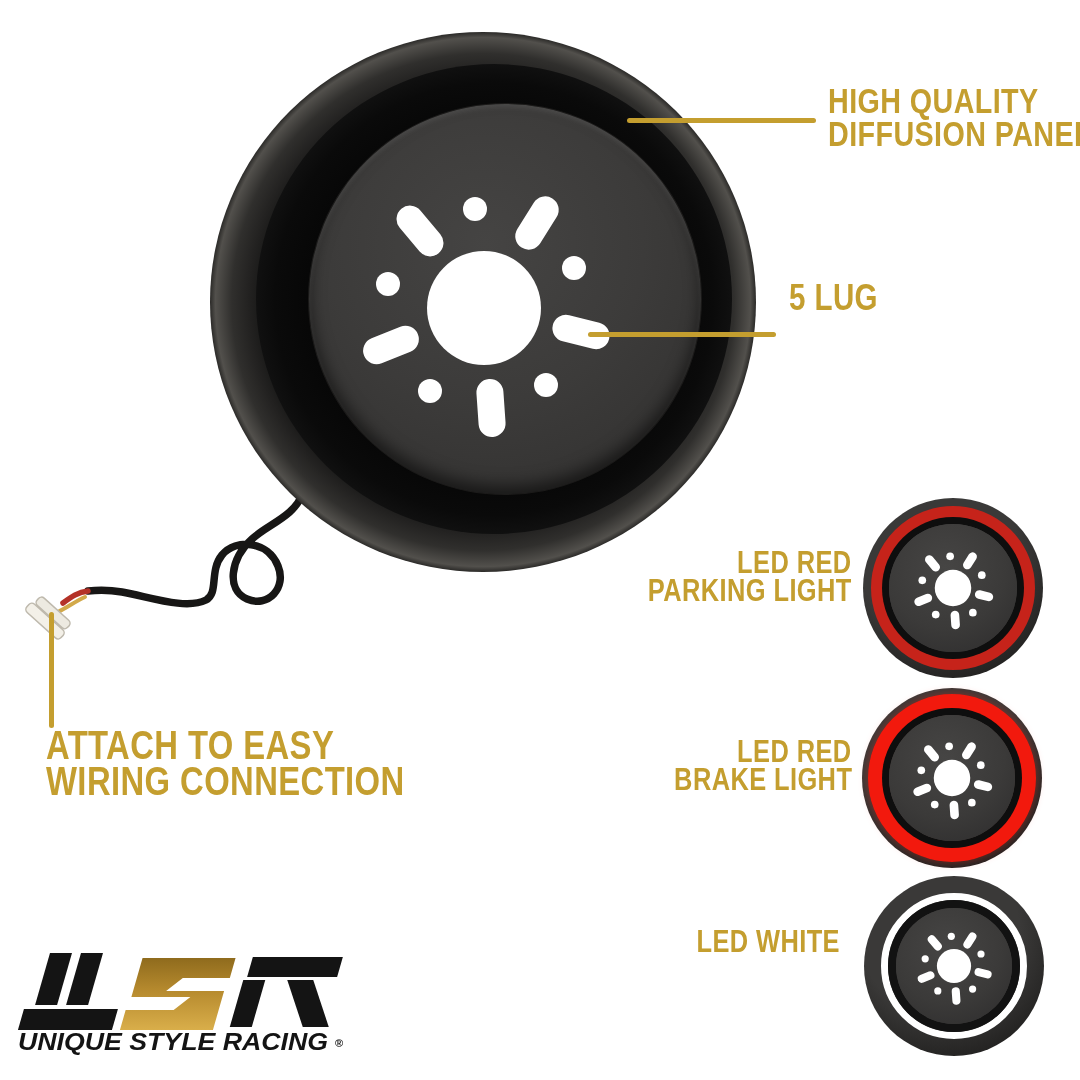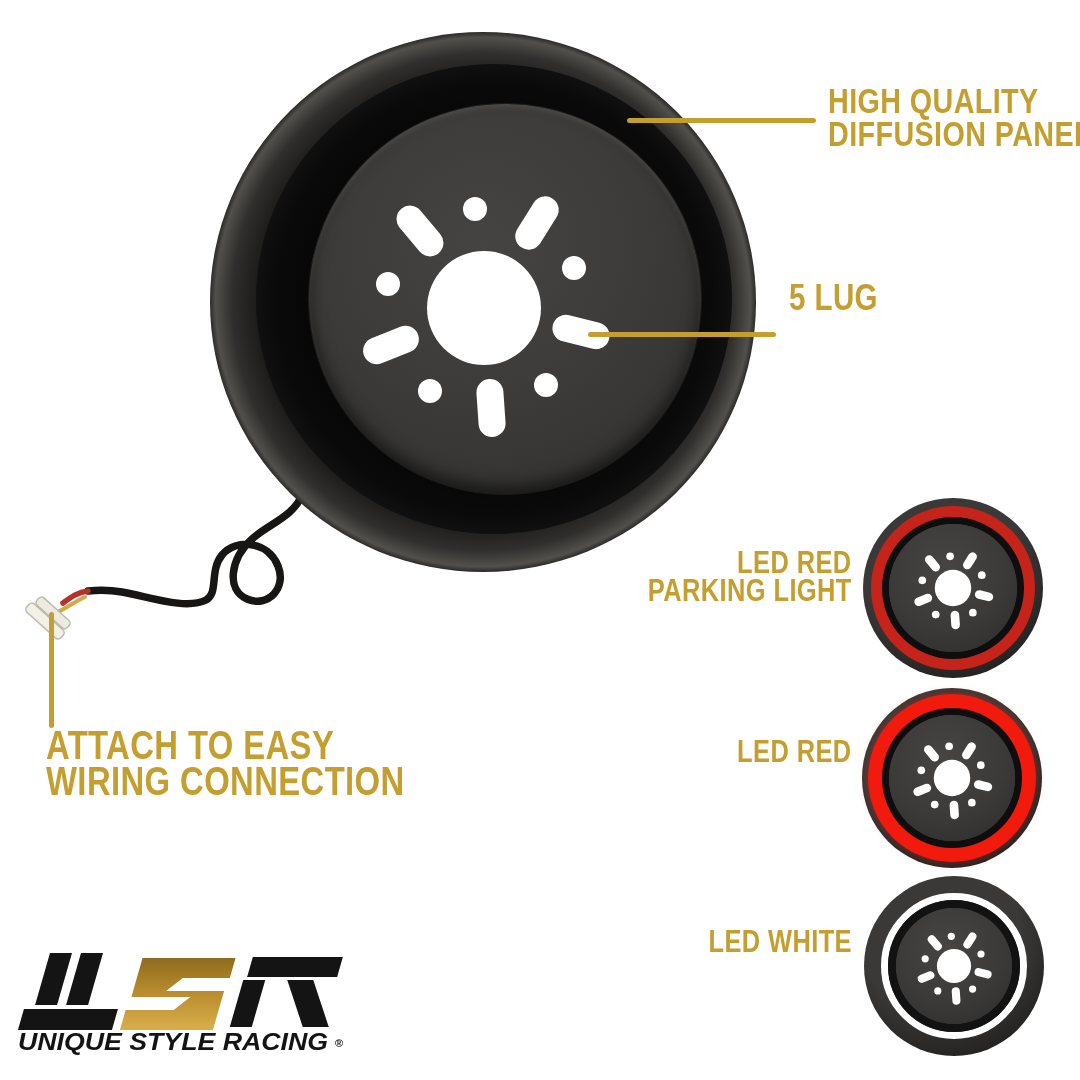--- a/index.html
+++ b/index.html
@@ -112,41 +112,42 @@
           <div class="hole" style="width: 58px; height: 27px; left: -64.2788px; top: -76.6044px; transform: translate(-50%, -50%) rotate(-130deg);"></div>
           <div class="hole" style="width: 58px; height: 27px; left: -92.7184px; top: 37.4607px; transform: translate(-50%, -50%) rotate(-202deg);"></div>
           <div class="hole" style="width: 58px; height: 27px; left: 6.97565px; top: 99.7564px; transform: translate(-50%, -50%) rotate(-274deg);"></div>
           <div class="hole" style="width: 58px; height: 27px; left: 97.0296px; top: 24.1922px; transform: translate(-50%, -50%) rotate(-346deg);"></div>
         </div>
     </div>
   </div>
 
   <div class="callout r" style="right:228px;top:738px;font-size:31px;line-height:28px;">
     <span class="cl"><span>LED RED</span></span>
+    <span class="cl"><span>BRAKE LIGHT</span></span>
   </div>
   <div class="mini v1" style="left: 862px; top: 688px; --ring: #F2190D;">
     <div class="ring"></div>
     <div class="mpanel">
       <div class="lug-pattern" style="left:63px;top:63px;transform:scale(0.32);">
           <div class="hole" style="width: 114px; height: 114px; left: 0px; top: 0px; transform: translate(-50%, -50%) rotate(0deg);"></div>
           <div class="hole" style="width: 24px; height: 24px; left: 90.441px; top: -40.2669px; transform: translate(-50%, -50%) rotate(0deg);"></div>
           <div class="hole" style="width: 24px; height: 24px; left: -8.62842px; top: -98.6233px; transform: translate(-50%, -50%) rotate(0deg);"></div>
           <div class="hole" style="width: 24px; height: 24px; left: -96.0593px; top: -23.9503px; transform: translate(-50%, -50%) rotate(0deg);"></div>
           <div class="hole" style="width: 24px; height: 24px; left: -53.9193px; top: 83.0284px; transform: translate(-50%, -50%) rotate(0deg);"></div>
           <div class="hole" style="width: 24px; height: 24px; left: 62.3027px; top: 76.9375px; transform: translate(-50%, -50%) rotate(0deg);"></div>
           <div class="hole" style="width: 58px; height: 27px; left: 52.9919px; top: -84.8048px; transform: translate(-50%, -50%) rotate(-58deg);"></div>
           <div class="hole" style="width: 58px; height: 27px; left: -64.2788px; top: -76.6044px; transform: translate(-50%, -50%) rotate(-130deg);"></div>
           <div class="hole" style="width: 58px; height: 27px; left: -92.7184px; top: 37.4607px; transform: translate(-50%, -50%) rotate(-202deg);"></div>
           <div class="hole" style="width: 58px; height: 27px; left: 6.97565px; top: 99.7564px; transform: translate(-50%, -50%) rotate(-274deg);"></div>
           <div class="hole" style="width: 58px; height: 27px; left: 97.0296px; top: 24.1922px; transform: translate(-50%, -50%) rotate(-346deg);"></div>
         </div>
     </div>
   </div>
 
-  <div class="callout r" style="right:228px;top:928px;font-size:31px;line-height:28px;">
+  <div class="callout r" style="right:240px;top:928px;font-size:31px;line-height:28px;">
     <span class="cl"><span>LED WHITE</span></span>
   </div>
   <div class="mini v2" style="left: 864px; top: 876px; --ring: #FFFFFF;">
     <div class="ring"></div>
     <div class="mpanel">
       <div class="lug-pattern" style="left:58px;top:58px;transform:scale(0.30);">
           <div class="hole" style="width: 114px; height: 114px; left: 0px; top: 0px; transform: translate(-50%, -50%) rotate(0deg);"></div>
           <div class="hole" style="width: 24px; height: 24px; left: 90.441px; top: -40.2669px; transform: translate(-50%, -50%) rotate(0deg);"></div>
           <div class="hole" style="width: 24px; height: 24px; left: -8.62842px; top: -98.6233px; transform: translate(-50%, -50%) rotate(0deg);"></div>
           <div class="hole" style="width: 24px; height: 24px; left: -96.0593px; top: -23.9503px; transform: translate(-50%, -50%) rotate(0deg);"></div>

